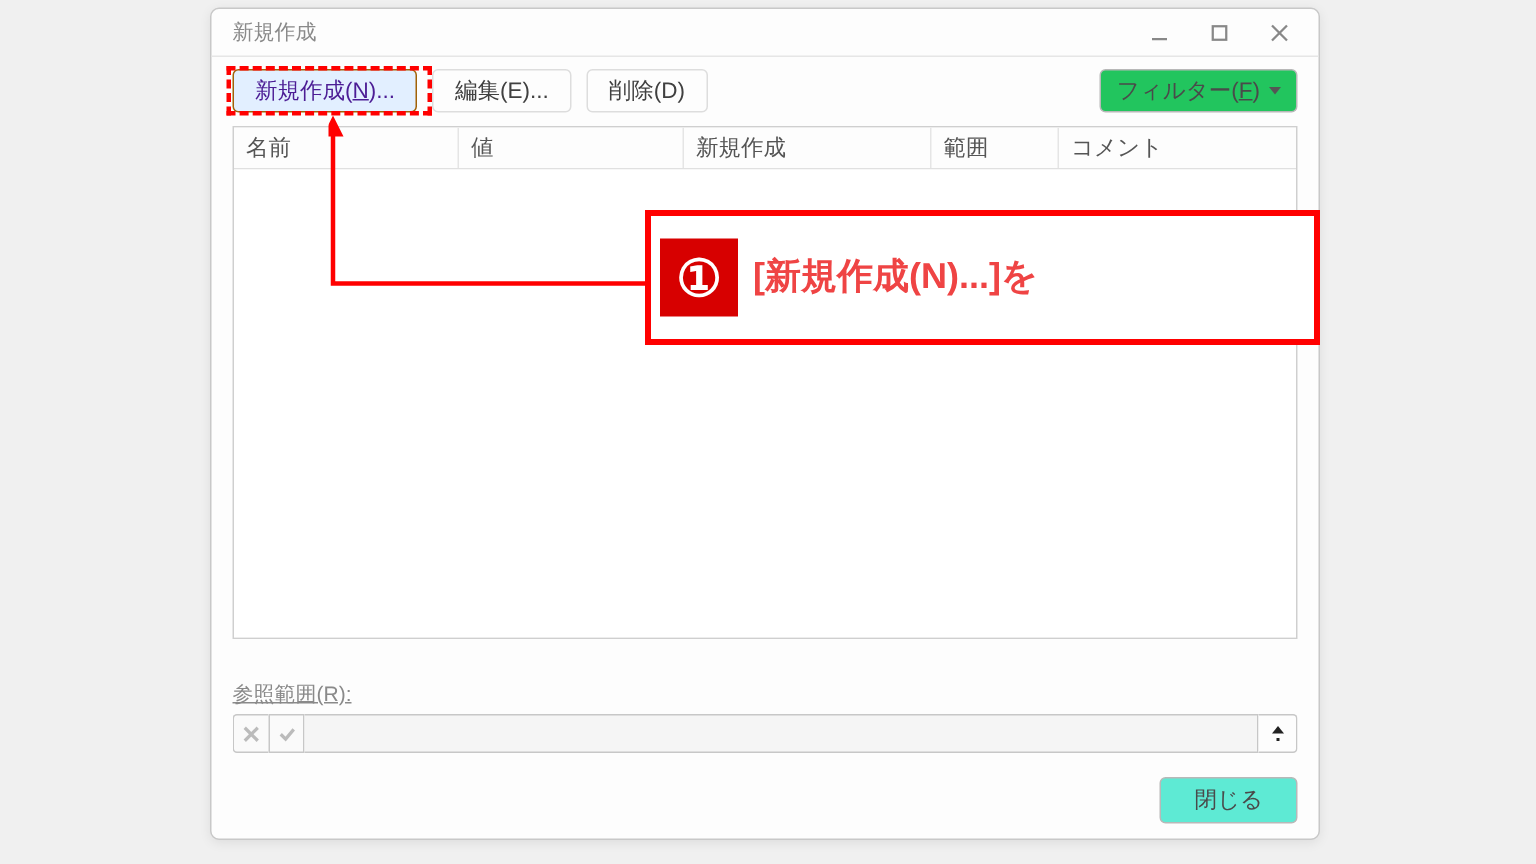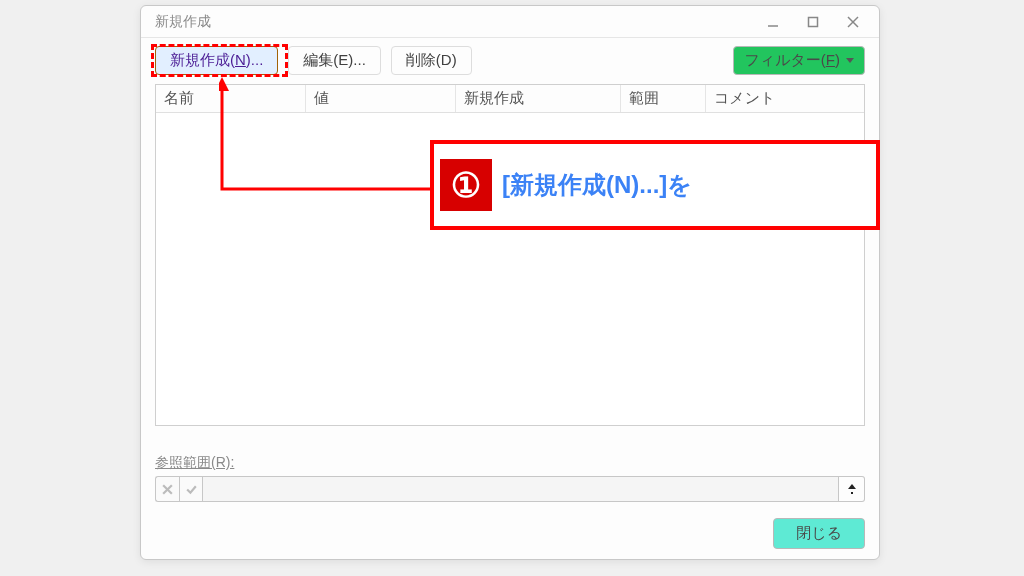--- a/index.html
+++ b/index.html
@@ -202,21 +202,21 @@
       display: flex;
       align-items: center;
       justify-content: center;
       margin-right: 10px;
       flex-shrink: 0;
     }
     .callout-text {
       font-size: 24px;
       font-weight: 600;
       line-height: 1.35;
-      color: #3b82f6;
+      color: #ef4444;
     }
     .underline { text-decoration: underline; }
   </style>
 </head>
 <body>
 
 <div class="dialog">
 
   <div class="titlebar">
     <span class="title">新規作成</span>

